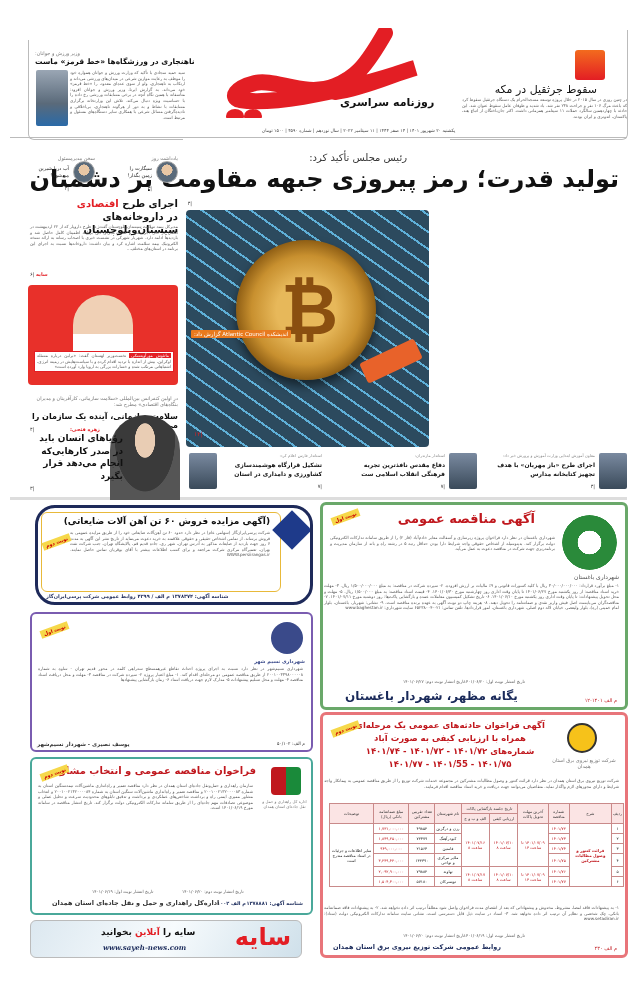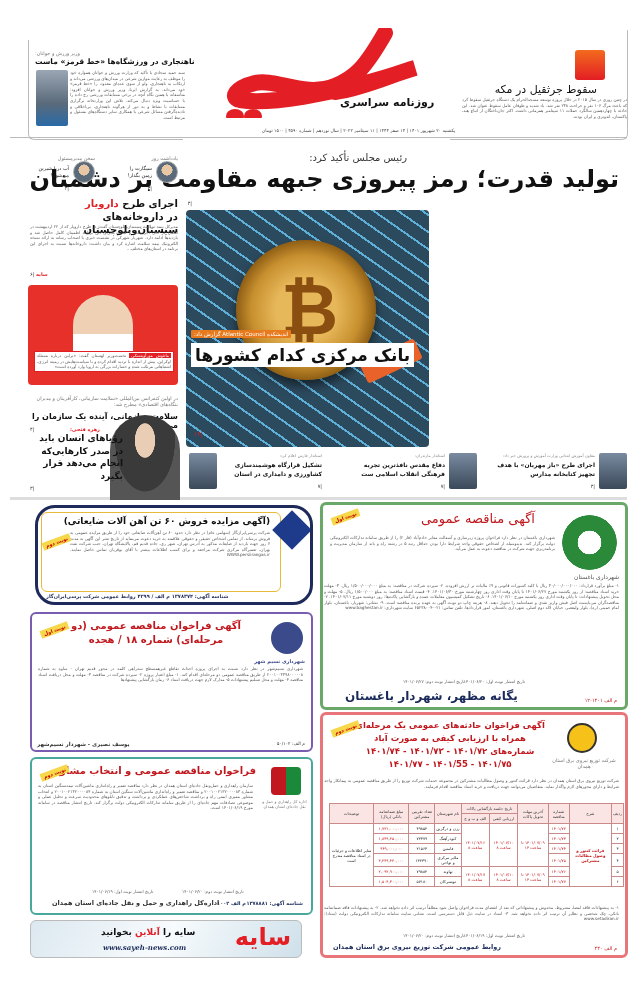--- a/index.html
+++ b/index.html
@@ -82,21 +82,21 @@
 #ad-ham-logo{right:10px;top:8px;width:30px;height:28px;background:linear-gradient(90deg,#c0181e 50%,#1a8a3a 50%);border-radius:4px}
 #ad-ham-title{right:55px;top:6px;font-size:10px;font-weight:bold;color:#c0181e}
 #ad-ham-body{right:8px;top:22px;width:265px}
 #ad-ham-foot{right:90px;bottom:6px;font-size:6.5px;font-weight:bold;color:#333}
 #ad-sayeh{left:30px;top:920px;width:272px;height:38px;border:1px solid #bbb;background:linear-gradient(120deg,#dce8f0,#f7fbfd 50%,#cfe0ea)}
 #ad-sayeh-t{left:70px;top:6px;font-size:9px;font-weight:bold;color:#111}
 #ad-sayeh-u{left:72px;top:22px;font-size:7px;font-style:italic;font-weight:bold;color:#1a2a5a;font-family:"DejaVu Serif",serif}
 #ad-sayeh-logo{right:10px;top:2px;font-size:24px;font-weight:bold;color:#e31e24}
 #ad-tender{left:320px;top:502px;width:308px;height:208px;border:3px solid #6aa86a;background:#fff}
 #ad-tender-logo{right:8px;top:10px;width:55px;height:55px;border-radius:50%;background:radial-gradient(circle,#fff 0 30%,#2a8a3a 31% 70%,#fff 71%)}
-#ad-tender-title{right:90px;top:6px;font-size:13px;font-weight:normal;color:#c0181e}
+#ad-tender-title{right:90px;top:6px;font-size:13px;font-weight:bold;color:#c0181e}
 #ad-tender-body{right:70px;top:30px;width:225px}
 #ad-tender-body2{right:6px;top:78px;width:295px}
 #ad-tender-foot{left:22px;bottom:4px;font-size:12px;font-weight:bold;color:#1a2a5a}
 #ad-tender-num{right:8px;bottom:4px;font-size:5px;color:#c0181e}
 #ad-elec{left:320px;top:712px;width:308px;height:246px;border:3px solid #e8757a;background:#fff}
 #ad-elec-logo{right:28px;top:8px;width:30px;height:30px;border-radius:50%;background:#f6c21a;border:2px solid #333}
 #ad-elec-title{right:80px;top:4px;width:190px;font-size:8.5px;font-weight:bold;color:#c0181e;text-align:center;line-height:13px}
 #ad-elec-intro{right:6px;top:63px;width:295px}
 table.t{position:absolute;left:6px;top:88px;width:295px;border-collapse:collapse;font-size:4px}
 table.t td,table.t th{border:1px solid #c98a8a;padding:1px;text-align:center;height:10px}
@@ -131,21 +131,20 @@
 
 <div id="kicker-main" class="abs">رئیس مجلس تأکید کرد:</div>
 <div id="headline" class="abs">تولید قدرت؛ رمز پیروزی جبهه مقاومت بر دشمنان</div>
 <div id="hl-page" class="abs pg">|۴</div>
 
 <div id="hero" class="abs">
   <div id="coin" class="abs"></div>
   <div id="coin-b" class="abs">₿</div>
   <div id="usb" class="abs"></div>
   <div id="hero-tag" class="abs">اندیشکده Atlantic Council گزارش داد:</div>
-  <div id="hero-l1" class="abs">بانک مرکزی کدام کشورها</div>
   <div id="hero-page" class="abs">|۱۲</div>
 </div>
 
 <div class="strip-item" style="right:10px;width:140px">
   <div class="strip-img" style="right:0"></div>
   <div class="strip-kick" style="right:32px">معاون آموزش ابتدایی وزارت آموزش و پرورش خبر داد:</div>
   <div class="strip-title" style="right:32px;width:105px">اجرای طرح «باز مهربان» با هدف تجهیز کتابخانه مدارس</div>
   <div class="strip-pg" style="right:32px">|۴</div>
 </div>
 <div class="strip-item" style="right:160px;width:140px">
@@ -168,21 +167,21 @@
   <div class="mini-txt" style="right:26px;top:10px;width:34px">سیگارت را زمین بگذار!</div>
   <div class="pg" style="position:absolute;right:26px;top:30px">|۳</div>
 </div>
 <div class="mini-op" style="left:30px;width:65px">
   <div class="kick" style="position:absolute;right:0;top:0;white-space:nowrap">سخن مدیرمسئول</div>
   <div class="mini-av" style="right:0;top:6px"></div>
   <div class="mini-txt" style="right:26px;top:10px;width:38px">آب دریا شیرین می‌شود؟</div>
   <div class="pg" style="position:absolute;right:26px;top:30px">|۲</div>
 </div>
 
-<div id="drug-title" class="abs"><span>اجرای طرح </span><span class="red">دارویار</span><br><span>در داروخانه‌های سیستان‌وبلوچستان</span></div>
+<div id="drug-title" class="abs"><span>اجرای طرح </span><span class="red">اقتصادی</span><br><span>در داروخانه‌های سیستان‌وبلوچستان</span></div>
 <div id="drug-body" class="abs tiny">مدیرکل بیمه سلامت سیستان‌وبلوچستان گفت: در طرح دارویار که از ۲۲ اردیبهشت در استان در حال اجراست، با صحت اجرای این برنامه اطمینان کامل حاصل شد و بازدیدها ادامه دارد. شهریار شهرکی در نشست خبری با اصحاب رسانه به ارائه نسخه الکترونیک بیمه سلامت اشاره کرد و بیان داشت: داروخانه‌ها نسبت به اجرای این برنامه در استان‌های مختلف...</div>
 <div id="drug-pg" class="abs pg"><span class="r">سایه</span> <span>|۶</span></div>
 
 <div id="pm-img" class="abs">
   <div id="pm-face" class="abs"></div>
   <div id="pm-cap" class="abs tiny"><span class="nm">ماتئوش مورآویتسکی</span> <span>نخست‌وزیر لهستان گفت: «برلین درباره مسئله اوکراین، بیش از اندازه با تردید اقدام کرده و با سیاست‌هایش در زمینه انرژی، اشتباهاتی مرتکب شده و خسارات بزرگی به اروپا وارد آورده است»</span></div>
 </div>
 
 <div id="health-kick" class="abs kick">در اولین کنفرانس بین‌المللی «سلامت سازمانی، کارآفرینان و مدیران بنگاه‌های اقتصادی» مطرح شد:</div>
 <div id="health-title" class="abs">سلامت سازمانی، آینده یک سازمان را می‌سازد</div>
@@ -198,21 +197,20 @@
   <div id="ad-persi-logo" class="abs"></div>
   <div id="ad-persi-title" class="abs">(آگهی مزایده فروش ۶۰ تن آهن آلات ضایعاتی)</div>
   <div id="ad-persi-body" class="abs tiny">شرکت پرسی‌ایران‌گاز (سهامی عام) در نظر دارد حدود ۶۰ تن آهن‌آلات ضایعاتی خود را از طریق مزایده عمومی به فروش برساند. از تمامی اشخاص حقیقی و حقوقی علاقمند به خرید دعوت می‌نماید از تاریخ نشر این آگهی به مدت ۷ روز جهت بازدید از ضایعات مذکور به آدرس تهران، شهر ری، جاده قدیم قم، پالایشگاه تهران، جنب شرکت نفت بهران، تعمیرگاه مرکزی شرکت مراجعه و برای کسب اطلاعات بیشتر با آقای بوقریان تماس حاصل نمایند. WWW.persiirangas.ir</div>
   <div class="badge" style="left:4px;top:30px">نوبت دوم</div>
   <div id="ad-persi-foot" class="abs"><span>شناسه آگهی: ۱۳۷۸۳۷۴</span>   <span>م الف / ۴۲۹۹</span>   <span>روابط عمومی شرکت پرسی‌ایران‌گاز</span></div>
 </div>
 
 <div id="ad-nasim" class="ad">
   <div id="ad-nasim-logo" class="abs"></div>
   <div class="abs kick" style="right:6px;top:44px;color:#3a4a8a;font-weight:bold">شهرداری نسیم شهر</div>
-  <div id="ad-nasim-title" class="abs">آگهی فراخوان مناقصه عمومی (دو مرحله‌ای) شماره ۱۸ / هجده</div>
   <div class="badge" style="left:8px;top:12px">نوبت اول</div>
   <div id="ad-nasim-body" class="abs tiny" style="top:52px">شهرداری نسیم‌شهر در نظر دارد نسبت به اجرای پروژه احداث تقاطع غیرهمسطح سه‌راهی کلمه در محور قدیم تهران - ساوه به شماره ۲۰۰۱۰۰۳۳۹۸۰۰۰۰۰۸ از طریق مناقصه عمومی دو مرحله‌ای اقدام کند. ۱- مبلغ اعتبار پروژه ۲- سپرده شرکت در مناقصه ۳- مهلت و محل دریافت اسناد مناقصه ۴- مهلت و محل تسلیم پیشنهادات ۵- مدارک لازم جهت دریافت اسناد ۶- زمان بازگشایی پیشنهادها</div>
   <div class="abs" style="right:6px;bottom:4px;font-size:4.5px;color:#333">م الف: ۵۰/۱۰۲</div>
   <div id="ad-nasim-foot" class="abs">یوسف نصیری - شهردار نسیم‌شهر</div>
 </div>
 
 <div id="ad-hamedan" class="ad">
   <div id="ad-ham-logo" class="abs"></div>
   <div class="abs kick" style="right:4px;top:40px;width:45px;font-size:4px;text-align:center">اداره کل راهداری و حمل و نقل جاده‌ای استان همدان</div>
   <div id="ad-ham-title" class="abs">فراخوان مناقصه عمومی و انتخاب مشاور</div>

